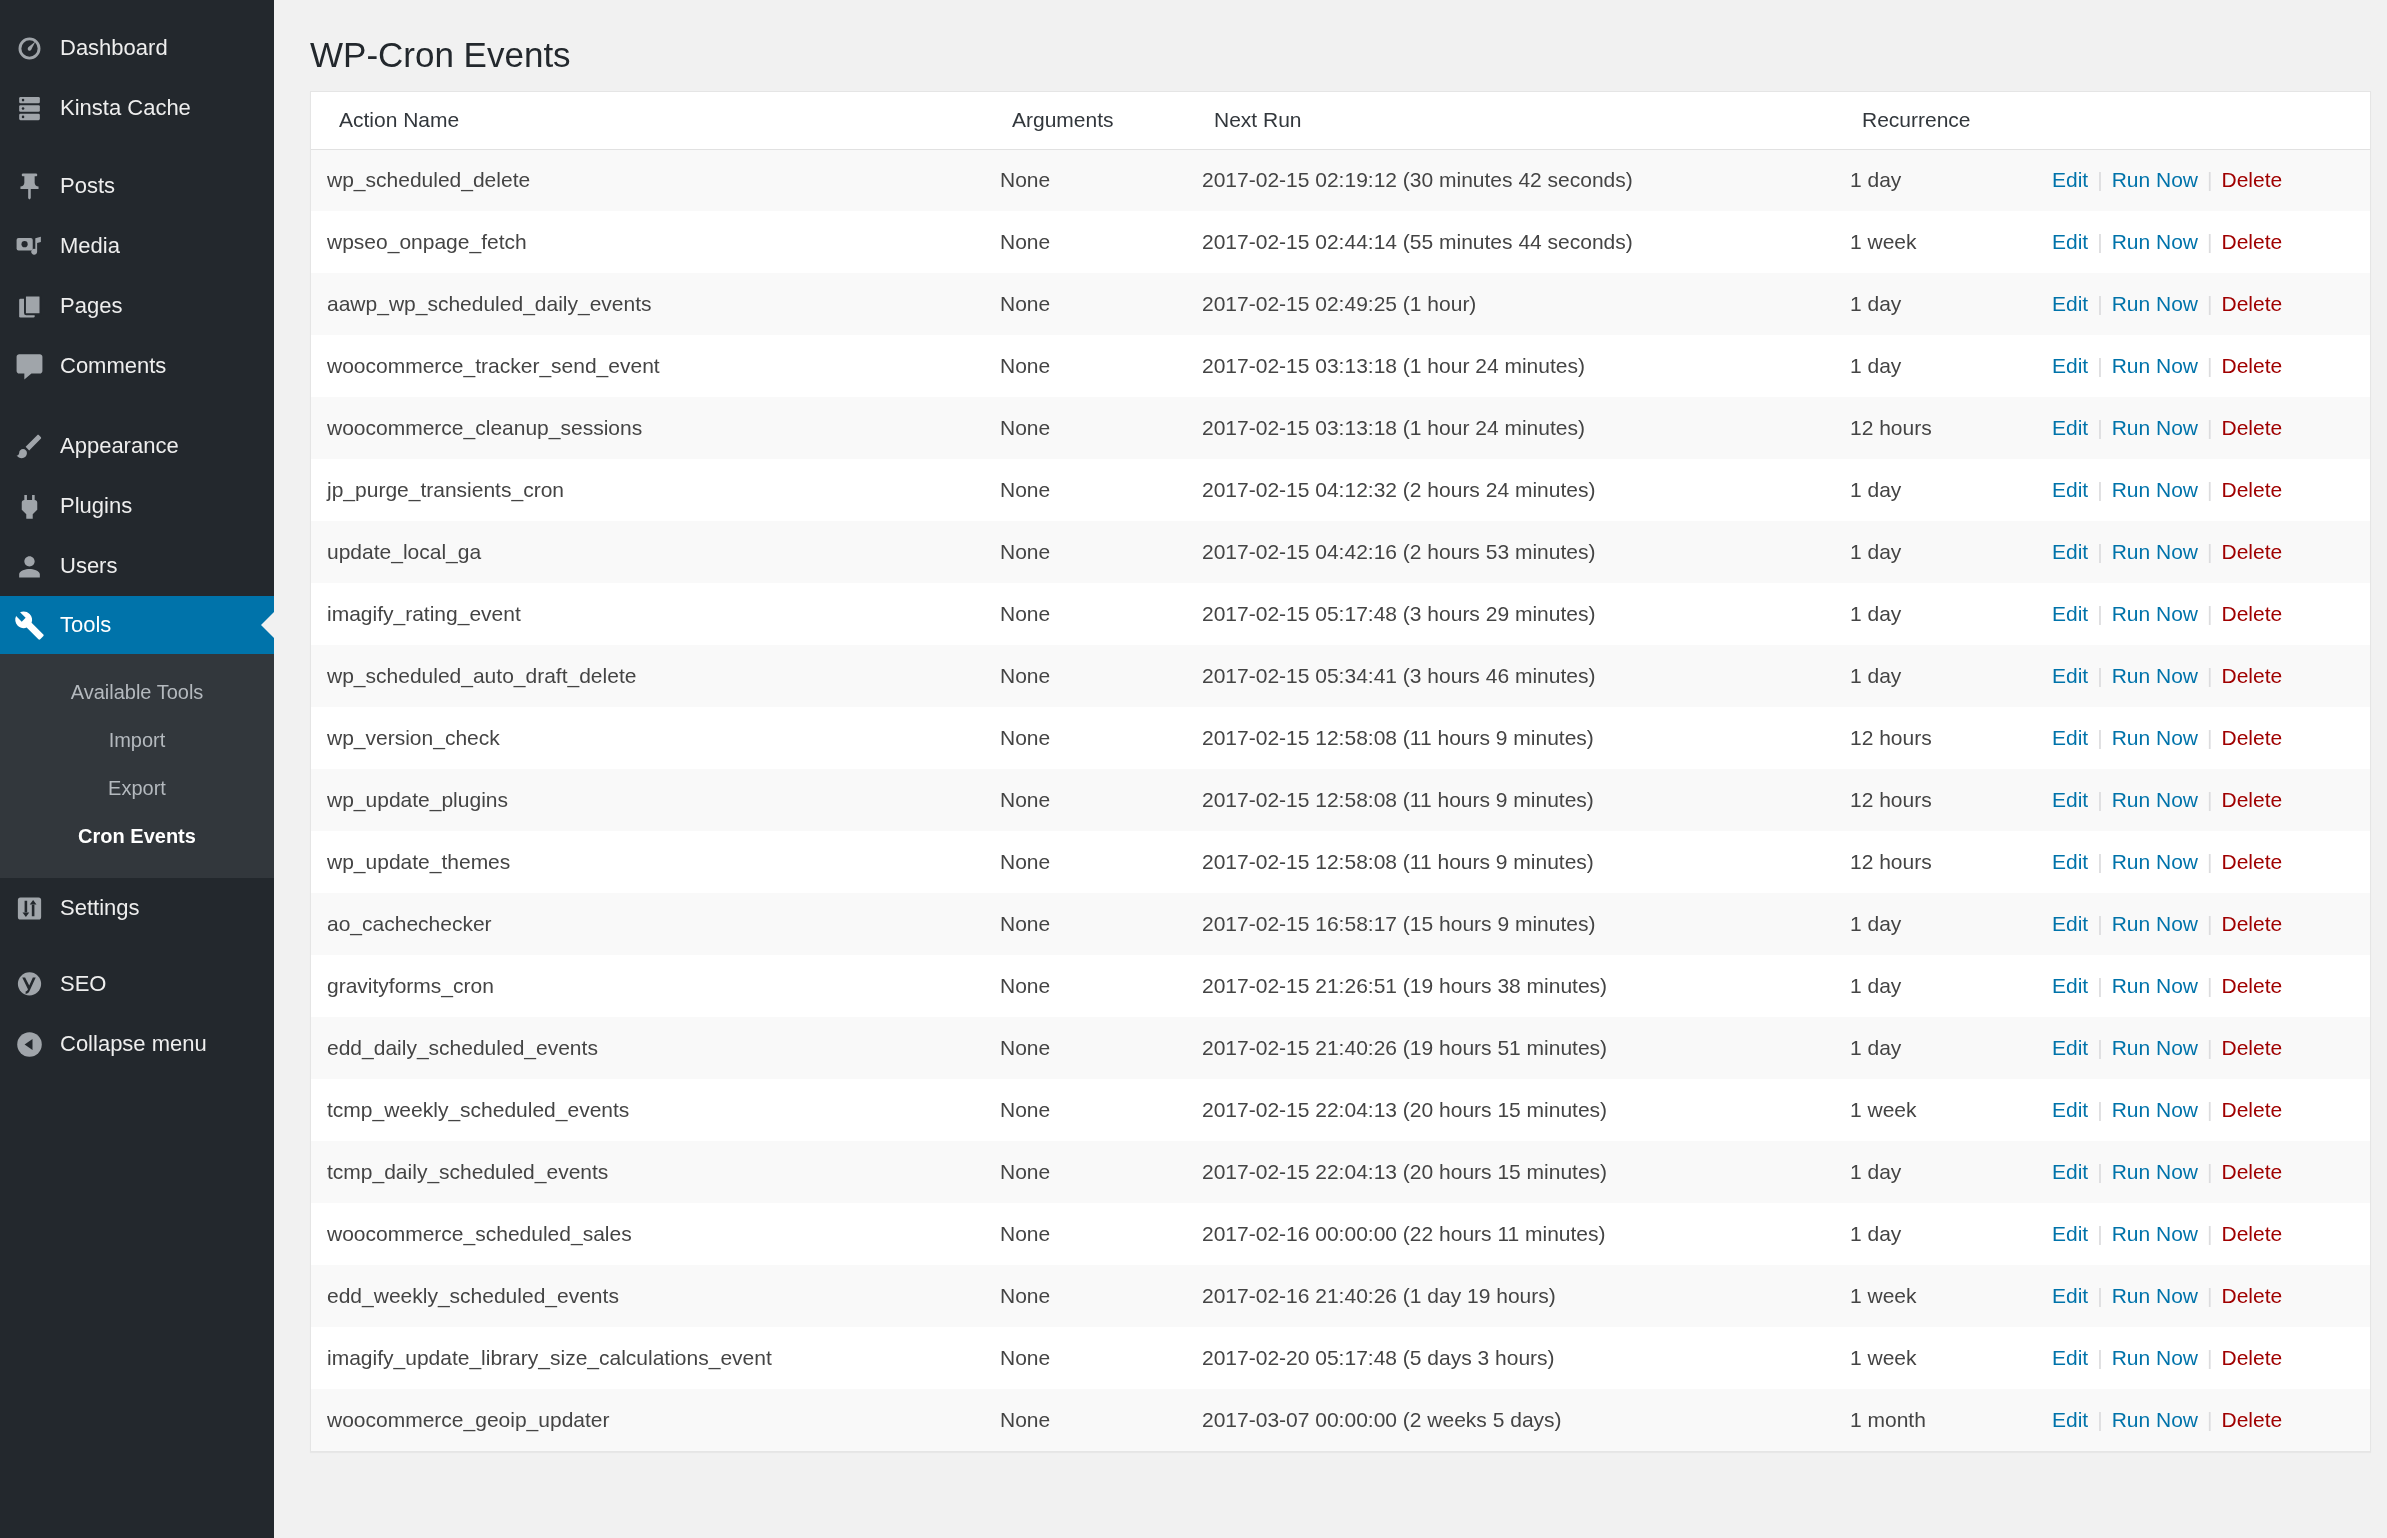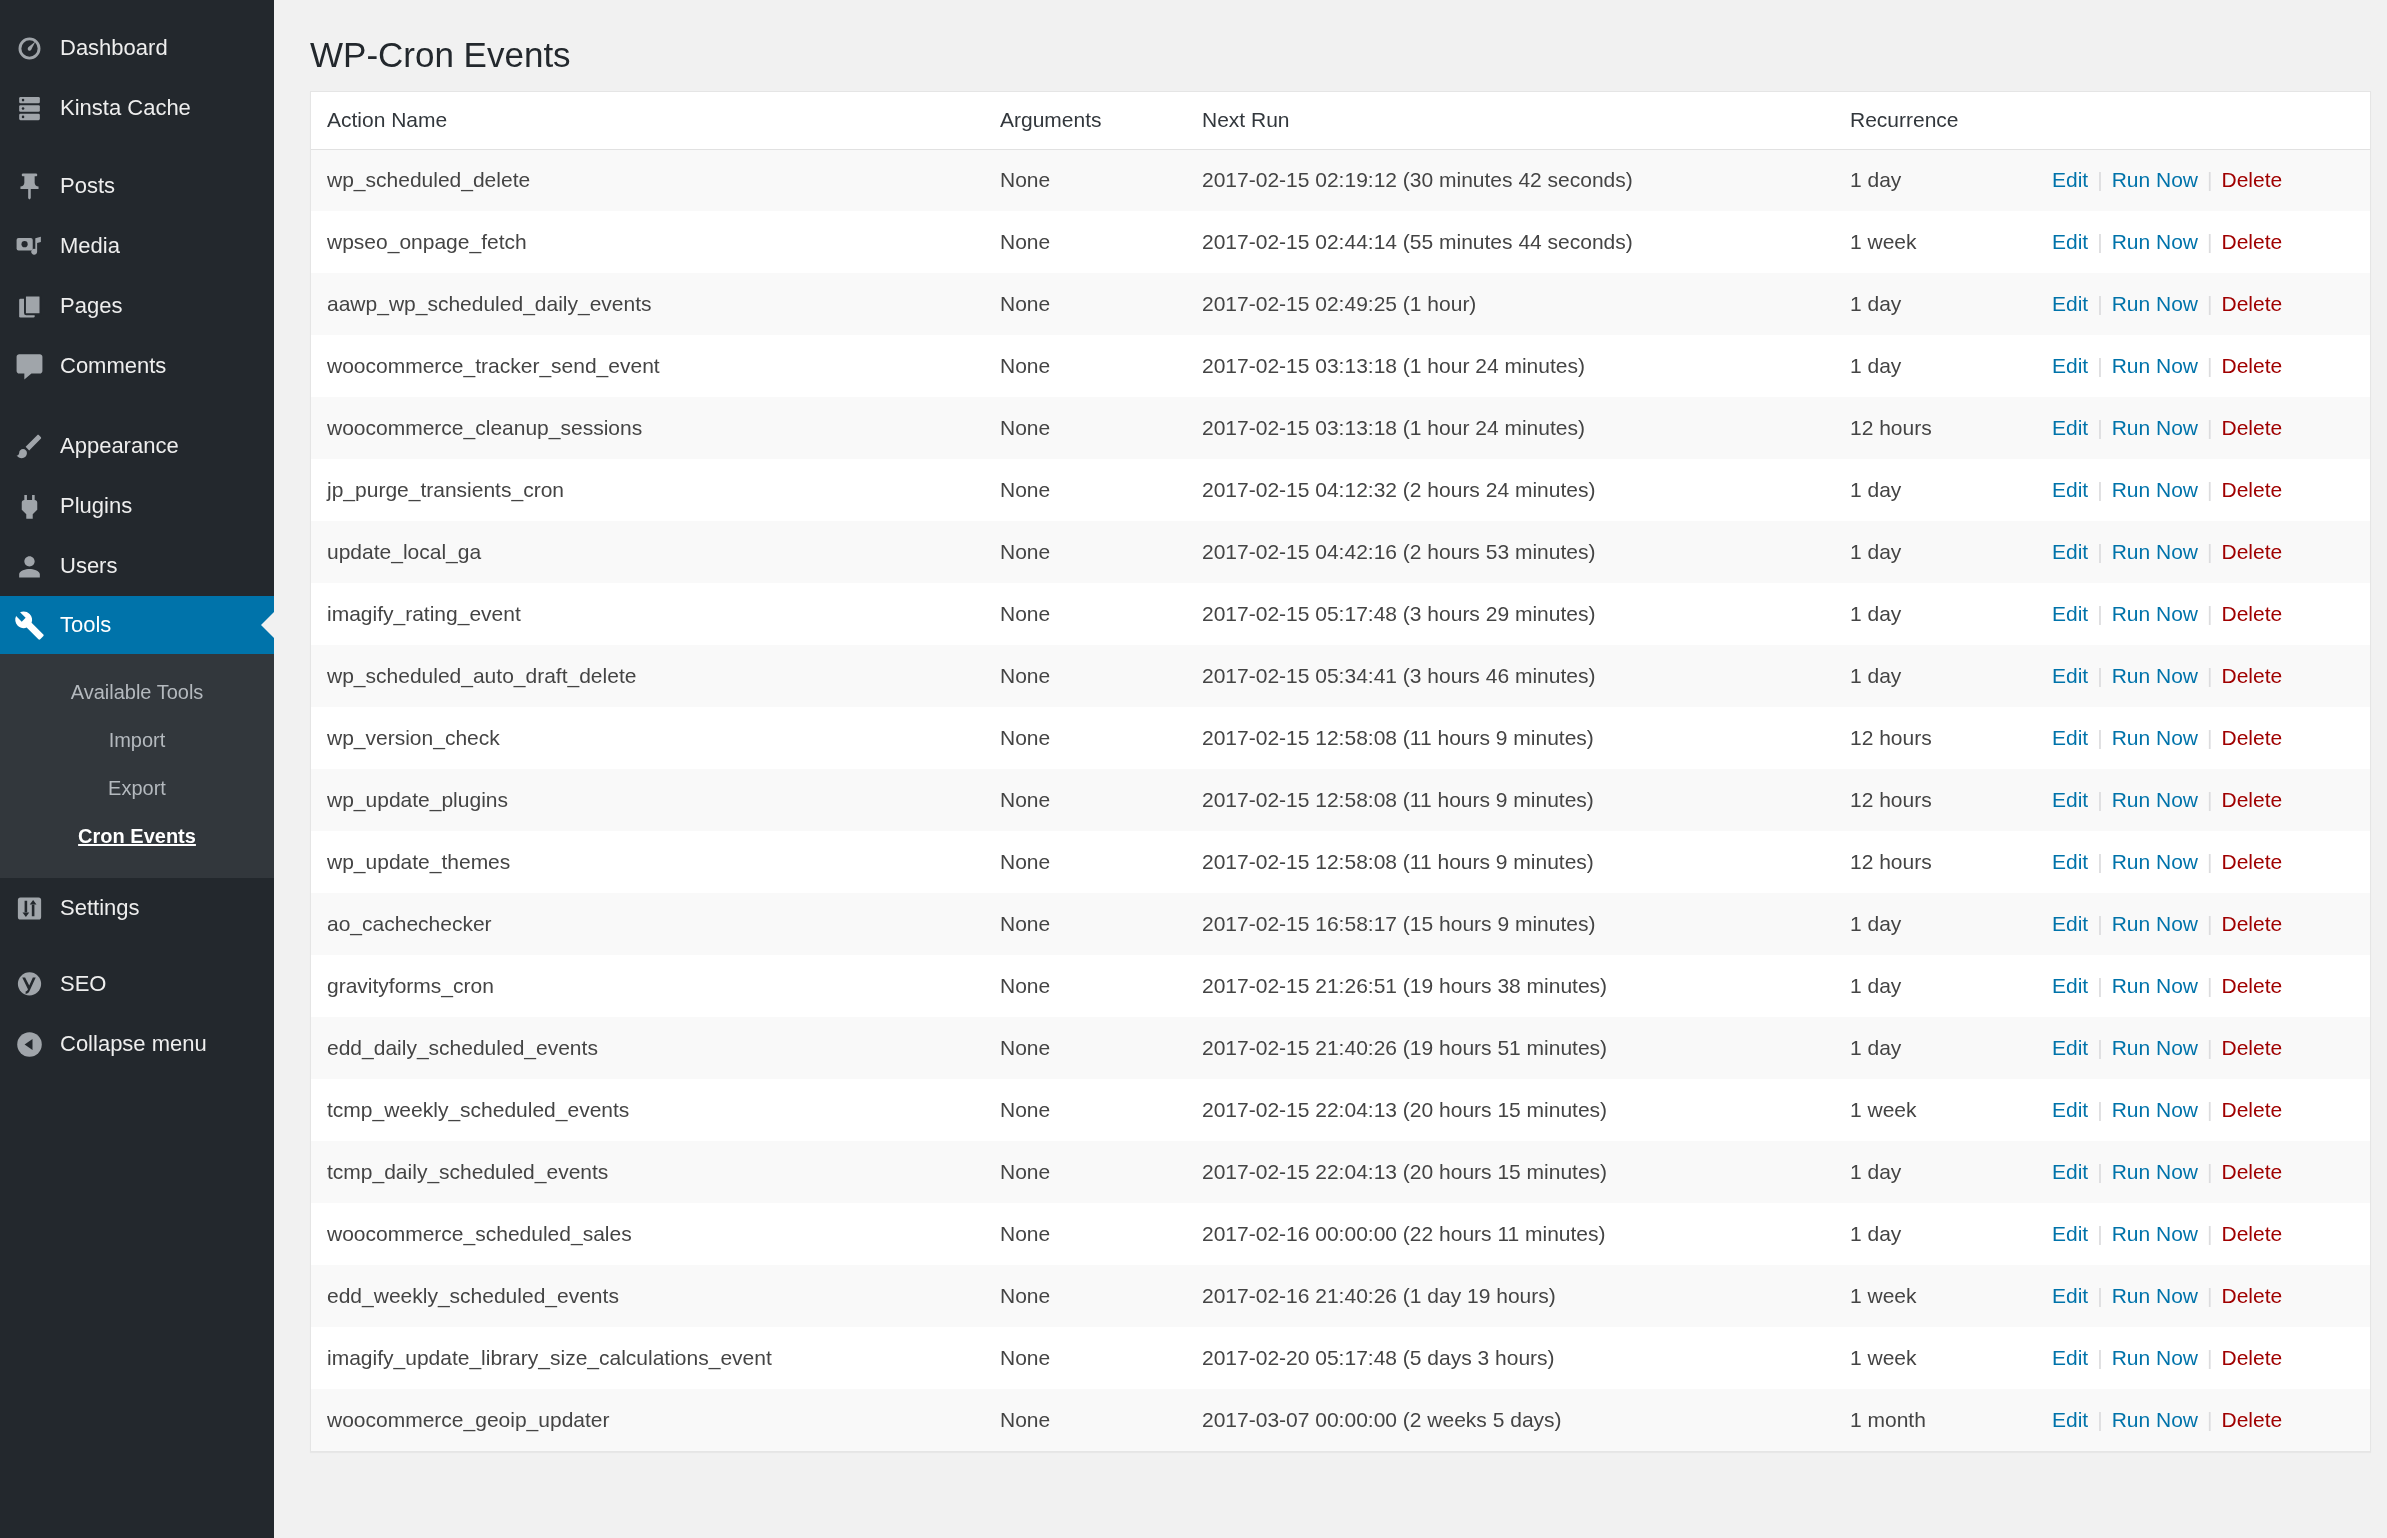--- a/index.html
+++ b/index.html
@@ -30,39 +30,39 @@
     border-top:13px solid transparent; border-bottom:13px solid transparent;
     border-right:13px solid #f1f1f1;
   }
   .gap-sm { height:18px; } .gap-md { height:20px; } .gap-lg { height:16px; }
   .submenu { background:#32373c; padding:14px 0 18px 0; }
   .submenu-item {
     padding:10px 14px; font-size:20px; line-height:28px; color:#b4b9be; cursor:pointer;
     white-space:nowrap;
     text-align:center;
   }
-  .submenu-item.current { color:#ffffff; font-weight:bold;text-decoration:underline; }
+  .submenu-item.current { color:#ffffff; font-weight:bold; }
 
   
   .content { margin-left:274px; padding:0 16px 0 36px; }
   .page-title {
     margin:0; padding:33px 0 14px 0;
     font-size:35px; line-height:44px; font-weight:400; color:#23282d;
   }
   .table-card {
     background:#ffffff; border:1px solid #e5e5e5;
     box-shadow:0 1px 1px rgba(0,0,0,.04);
   }
   table.cron { width:100%; border-collapse:collapse; table-layout:fixed; font-size:21px; }
   table.cron col.c1{width:673px;} table.cron col.c2{width:202px;}
   table.cron col.c3{width:648px;} table.cron col.c4{width:202px;}
   table.cron col.c5{width:auto;}
   table.cron th {
     height:57px; text-align:left; font-weight:400; color:#32373c;
-    padding:0 0 0 16px; border-bottom:1px solid #e1e1e1;
+    padding:0 0 0 28px; border-bottom:1px solid #e1e1e1;
     overflow:hidden; white-space:nowrap;
   }
   table.cron td {
     height:62px; padding:0 0 0 16px; color:#444;
     overflow:hidden; white-space:nowrap;
   }
   table.cron tbody tr:nth-child(odd) { background:#f9f9f9; }
   .link { color:#0073aa; text-decoration:none; cursor:pointer; }
   .link-delete { color:#a00000; text-decoration:none; cursor:pointer; }
   .sep { color:#dcdcde; padding:0 9px; }

